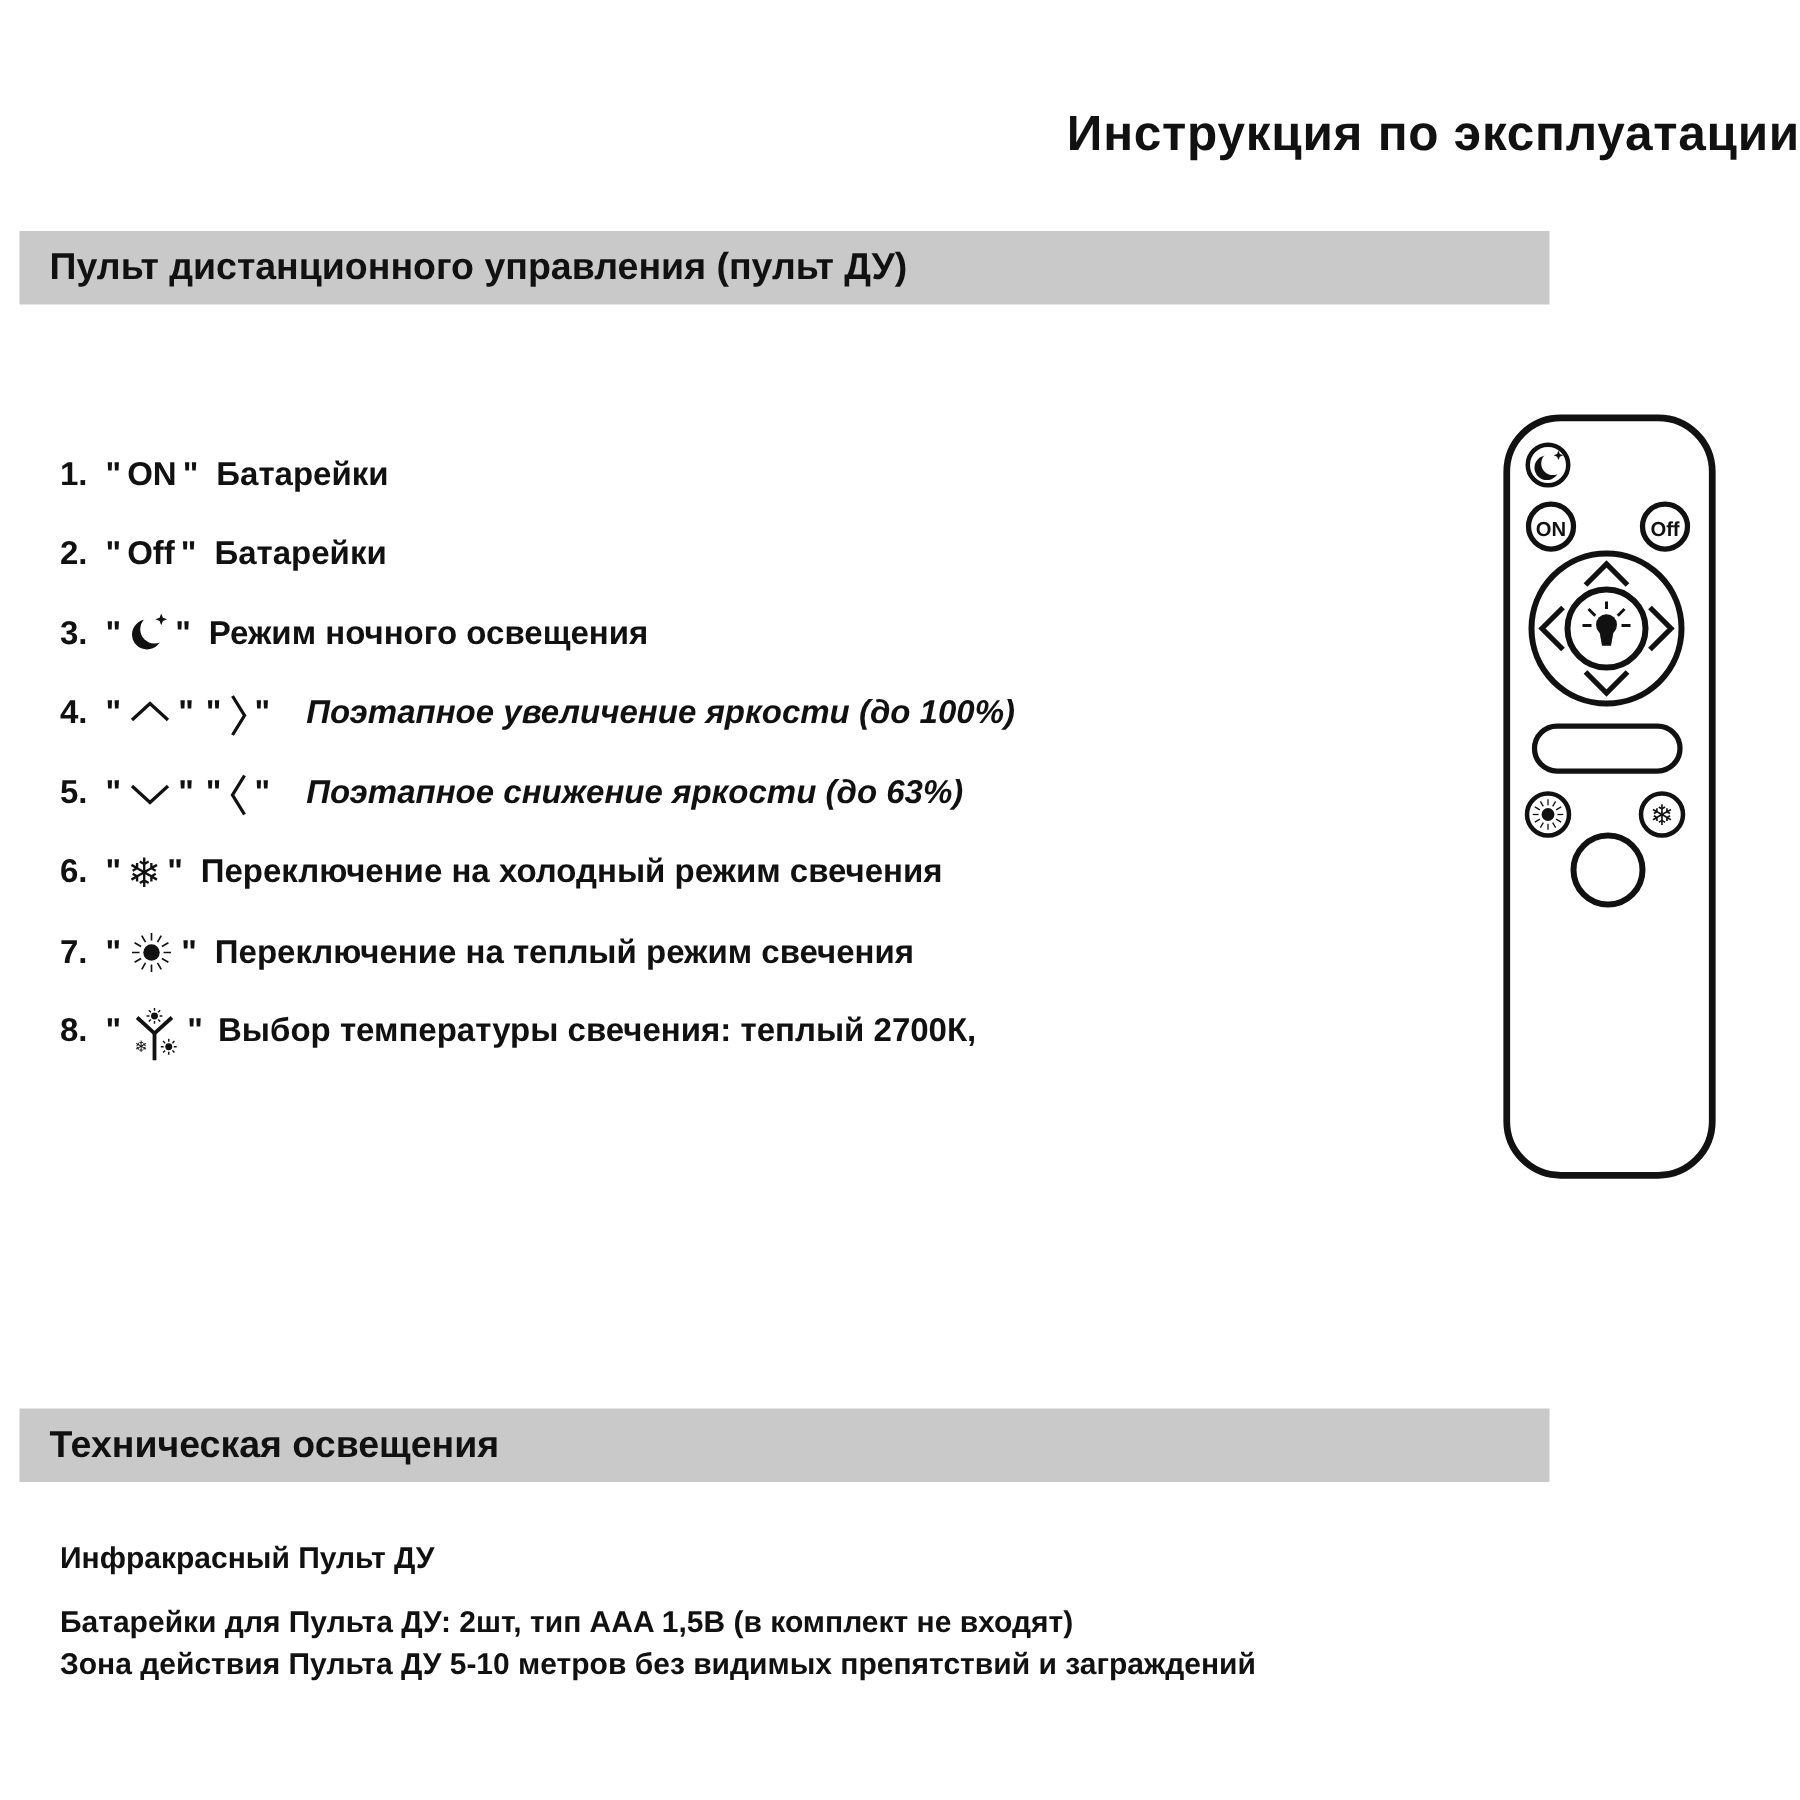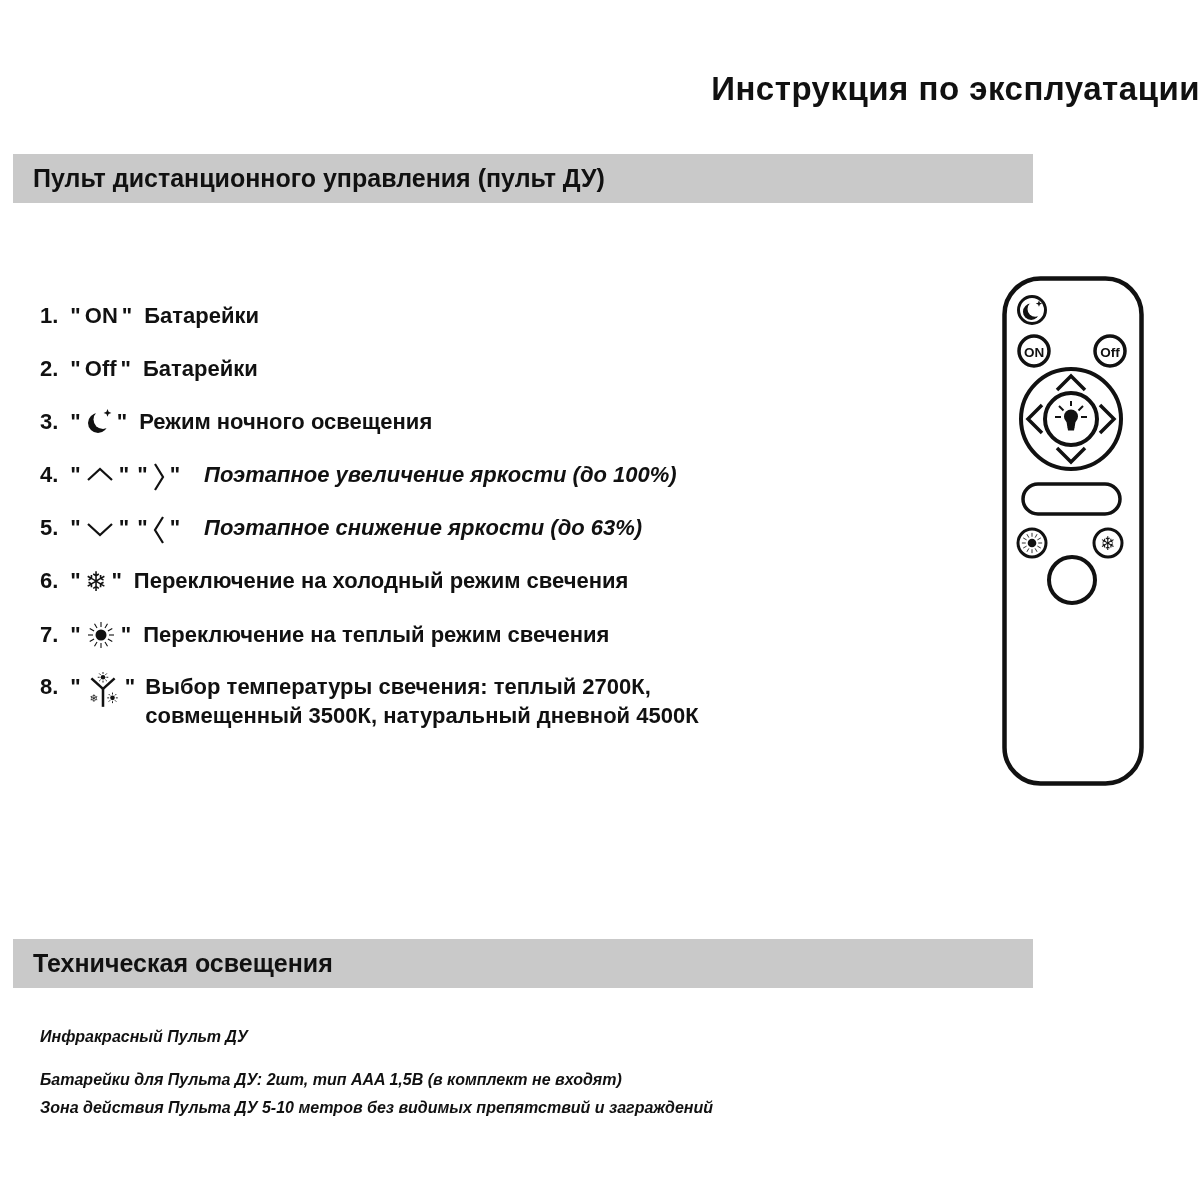--- a/index.html
+++ b/index.html
@@ -41,21 +41,21 @@
   #item3 { top: 407px; }
   #item4 { top: 460px; }
   #item5 { top: 513px; }
   #item6 { top: 566px; }
   #item7 { top: 619px; }
   #item8 { top: 672px; }
   #item8 .two-line { display: inline-block; vertical-align: top; white-space: normal; width: 760px; }
 
   .remote-wrap { position: absolute; left: 1002px; top: 276px; width: 142px; height: 510px; }
 
-  .tech-line { position: absolute; left: 40px; font-size: 16px; font-weight: bold; white-space: nowrap; font-style: italic; }
+  .tech-line { position: absolute; left: 40px; font-size: 20px; font-weight: bold; white-space: nowrap; }
   #tech1 { top: 1028px; }
   #tech2 { top: 1071px; }
   #tech3 { top: 1099px; }
 
   svg line, svg polyline, svg path.stroke, svg circle.stroke, svg rect.stroke {
     stroke: #111; fill: none;
   }
   .svg-text { font-family: "Liberation Sans", sans-serif; font-weight: bold; fill: #111; }
   .svg-snow { font-family: "DejaVu Sans", sans-serif; fill: #111; }
 </style>
@@ -148,21 +148,20 @@
   <span class="num">8.</span><span class="q">"</span><svg class="icon-inline" width="36" height="38" viewBox="0 0 34 36" style="vertical-align:-16px">
       <line x1="17" y1="16" x2="17" y2="33" stroke-width="2.4"></line>
       <line x1="17" y1="16" x2="6" y2="6" stroke-width="2.4"></line>
       <line x1="17" y1="16" x2="28" y2="6" stroke-width="2.4"></line>
       <use href="#mini-burst" transform="translate(17,5)"></use>
       <text class="svg-snow" x="8.5" y="28" font-size="10" text-anchor="middle">❄</text>
       <use href="#mini-burst" transform="translate(26,24.5)"></use>
     </svg><span class="q">"</span>
   <div class="two-line">
     <span>Выбор температуры свечения: теплый 2700К,</span><br>
-    <span>совмещенный 3500К, натуральный дневной 4500К</span>
   </div>
 </div>
 
 <div class="remote-wrap">
   <svg width="142" height="510" viewBox="0 0 142 510">
     <rect x="2.5" y="2.5" width="137" height="505" rx="36" fill="#fff" stroke="#111" stroke-width="4.5"></rect>
 
     <g>
       <circle cx="30" cy="34" r="13.5" stroke="#111" stroke-width="3" fill="#fff"></circle>
       <use href="#crescent" transform="translate(30,35) scale(0.82)"></use>

